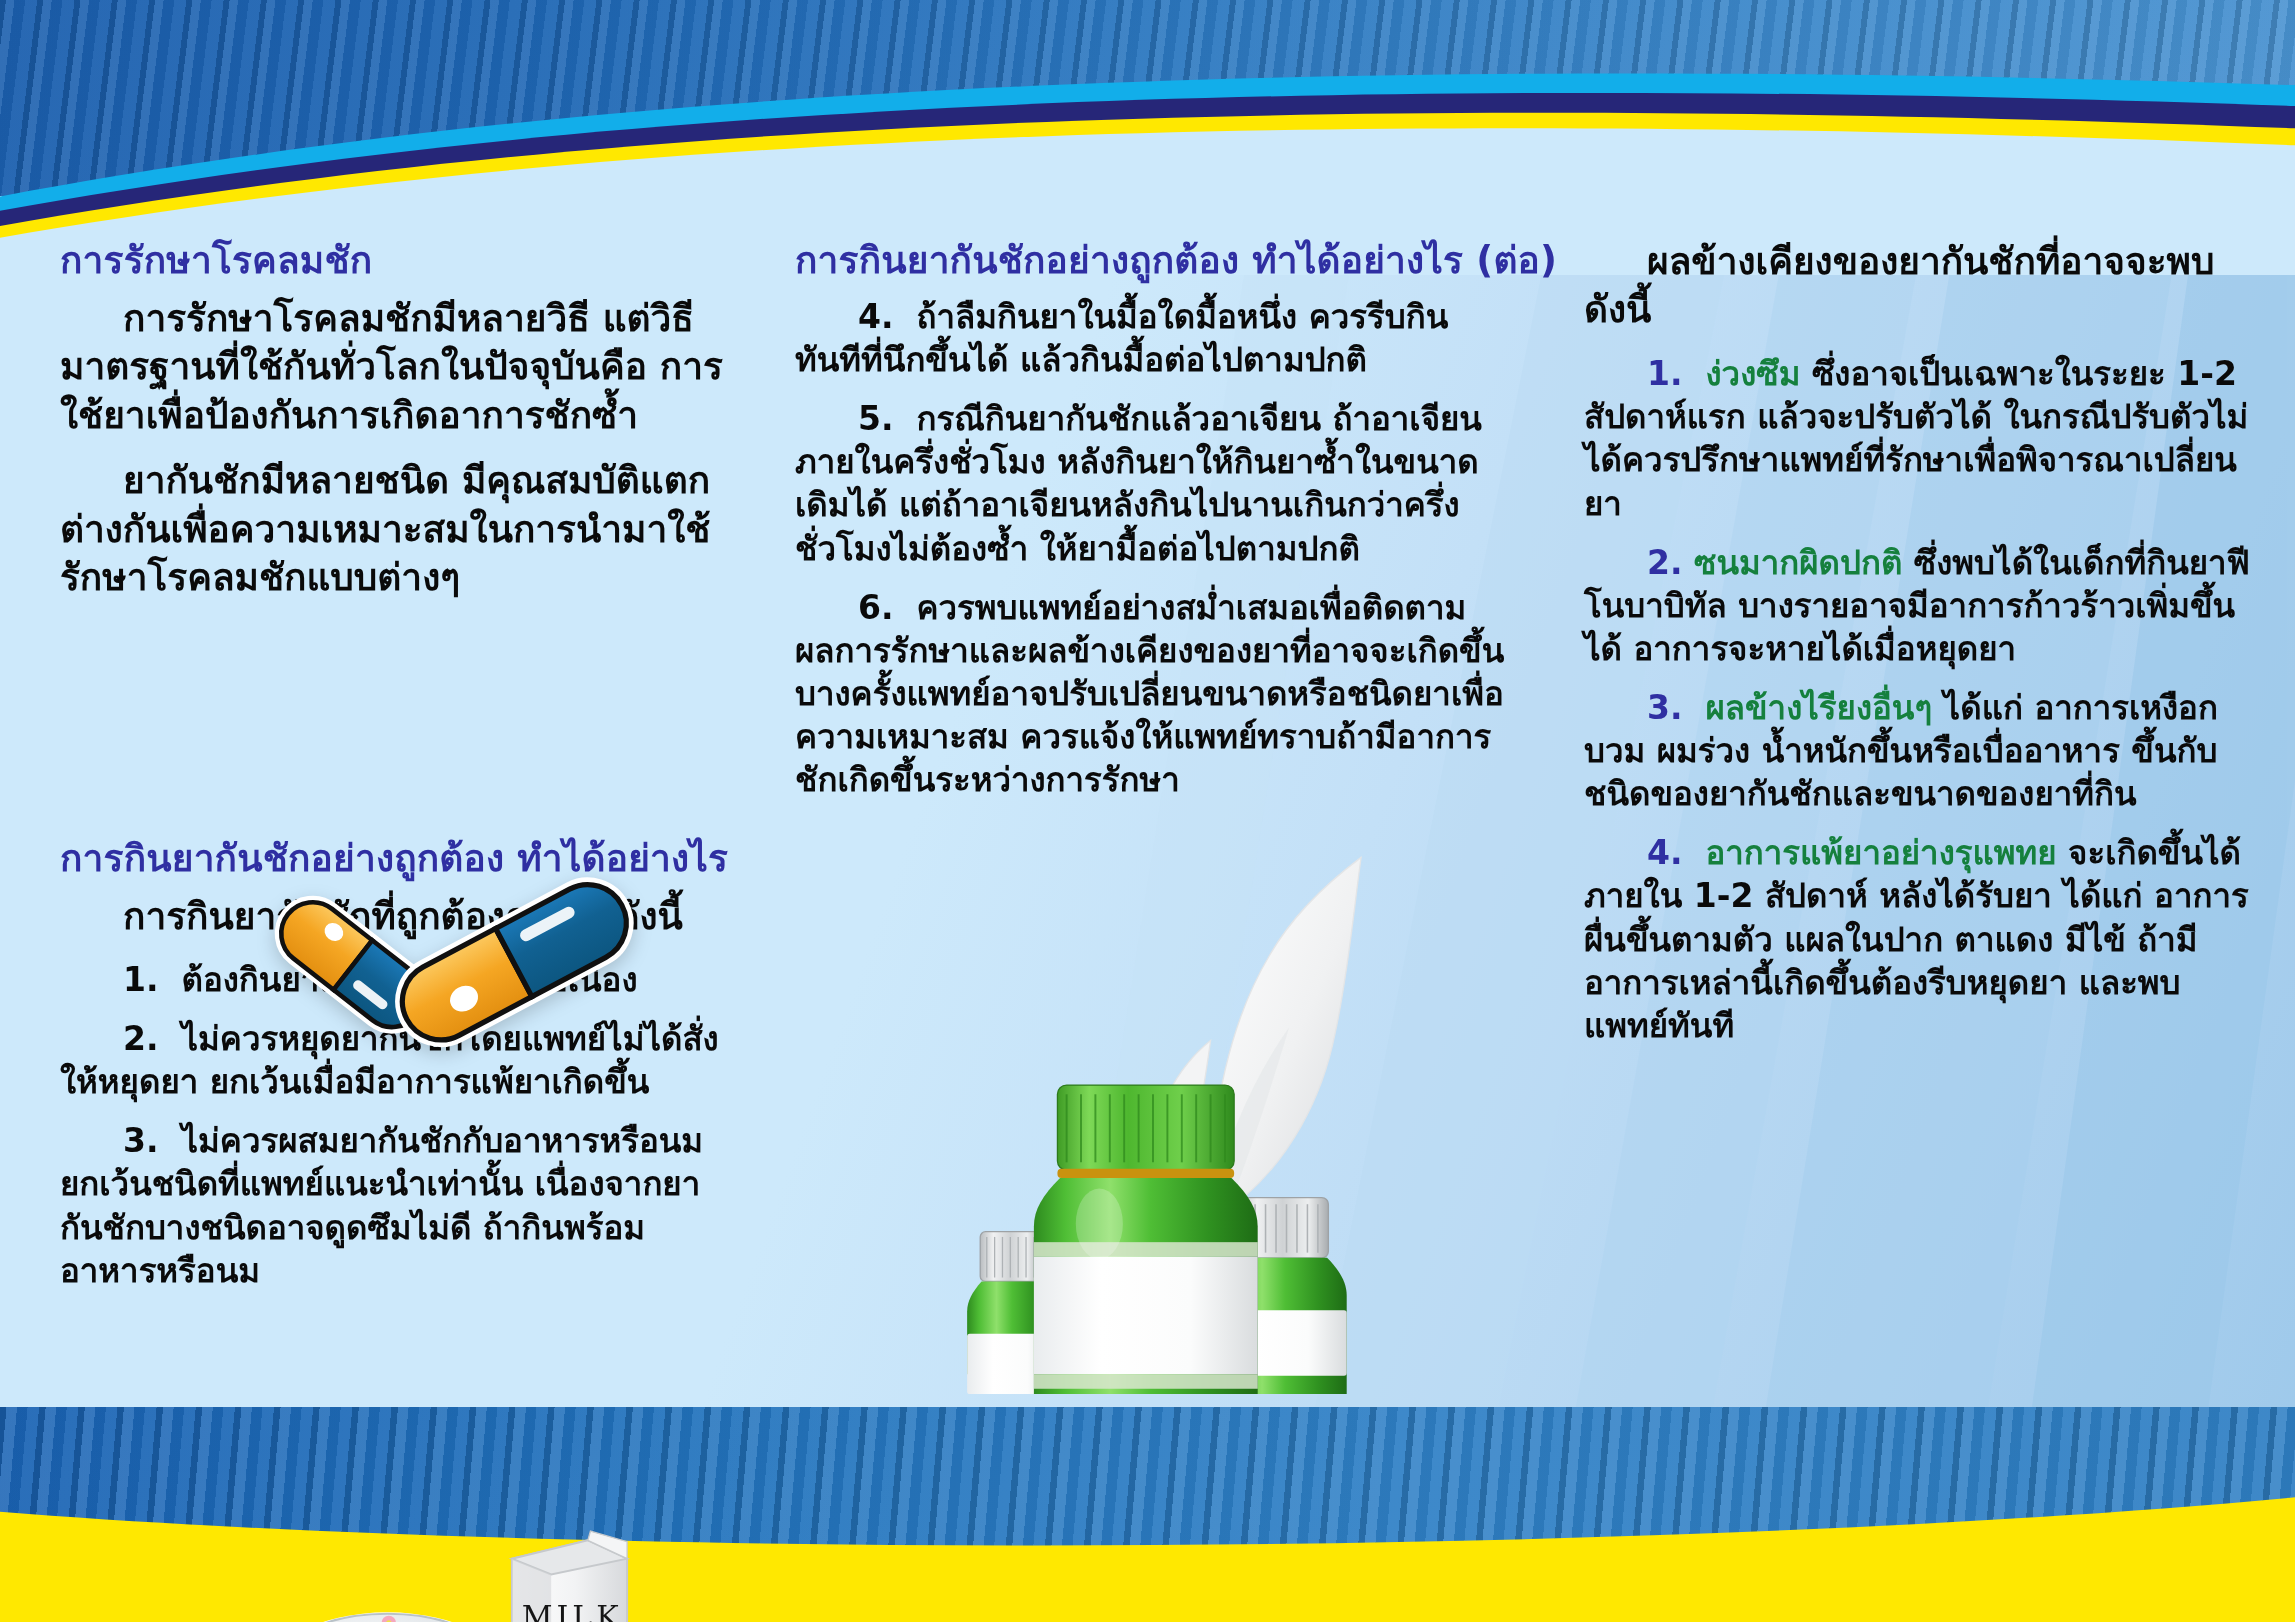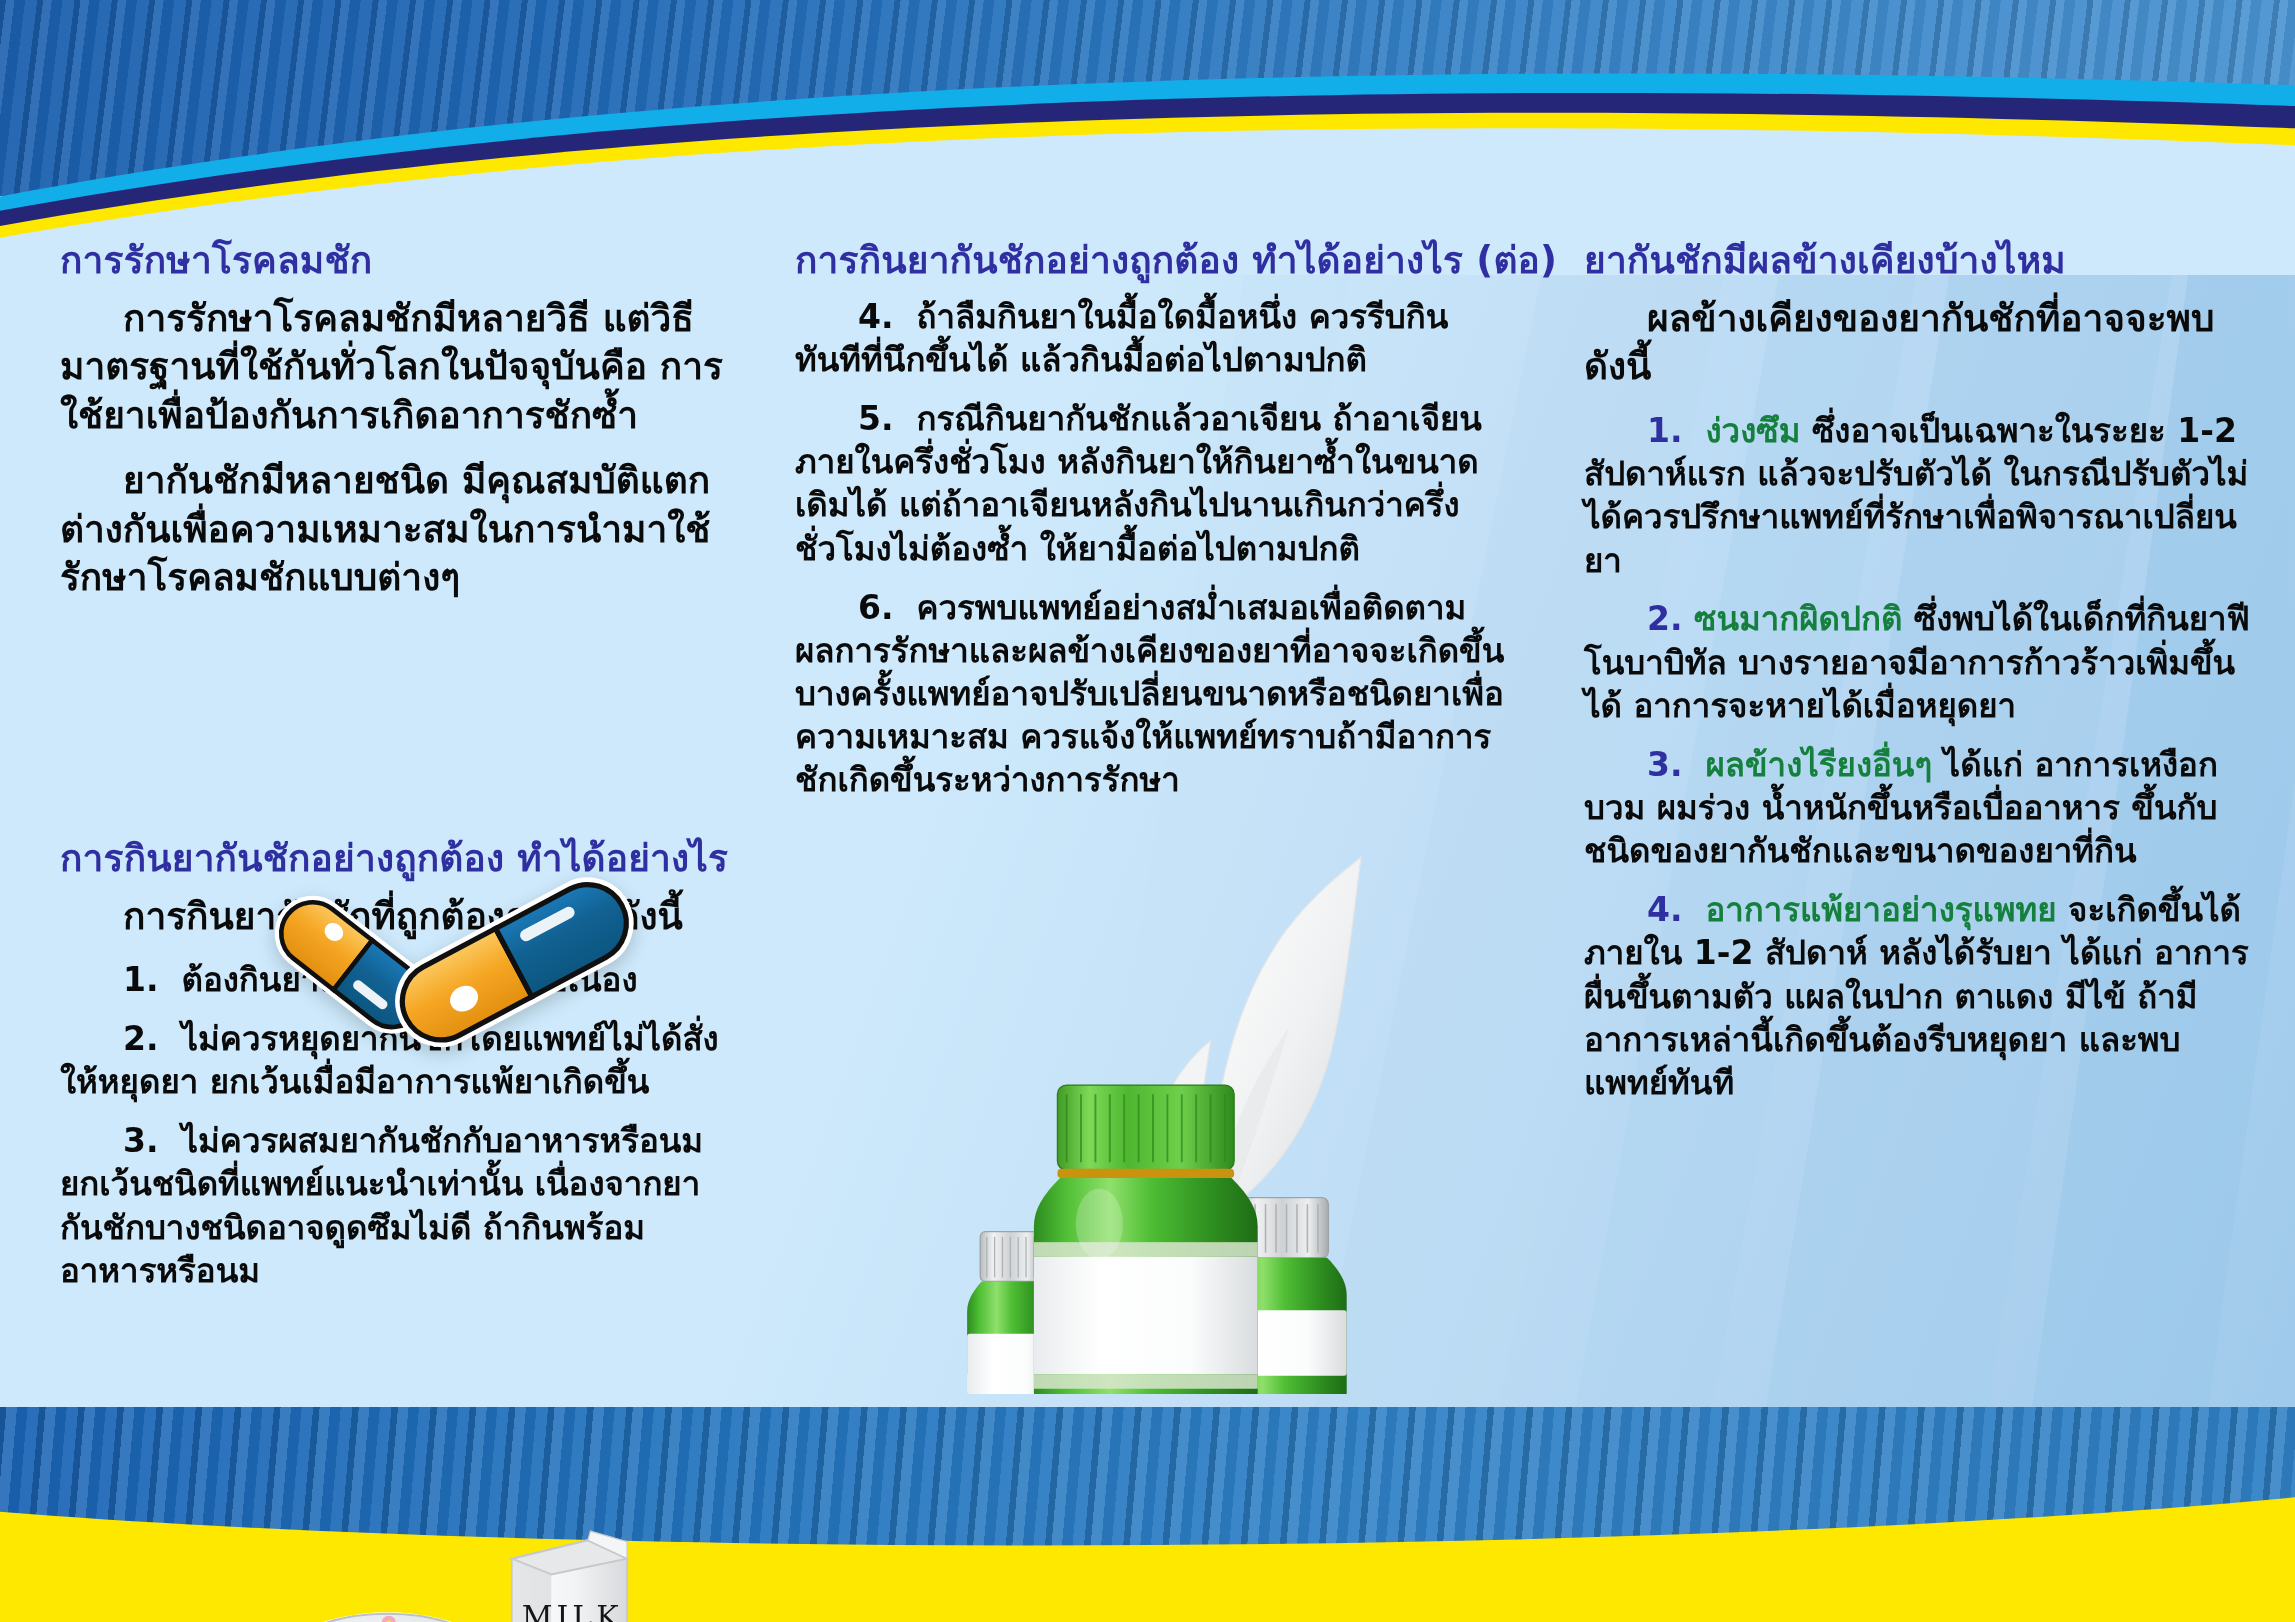--- a/index.html
+++ b/index.html
@@ -398,21 +398,20 @@
           <path d="M240,570 h262 c26,26 40,48 40,74 v256 h-342 v-256 c0,-26 14,-48 40,-74 z" fill="url(#grnBody)"></path>
           <rect x="200" y="668" width="342" height="22" fill="#d9e6cf" opacity=".85"></rect>
           <rect x="200" y="690" width="342" height="180" fill="url(#labelG)"></rect>
           <rect x="200" y="870" width="342" height="22" fill="#d9e6cf" opacity=".85"></rect>
           <ellipse cx="300" cy="640" rx="36" ry="54" fill="#ffffff" opacity=".22"></ellipse>
         </g>
       </svg>
     </div>
 
     <div class="col col-right">
-      <h2 class="head">ยากันชักมีผลข้างเคียงบ้างไหม</h2>
 
       <p class="para">ผลข้างเคียงของยากันชักที่อาจจะพบดังนี้</p>
 
       <p class="item">
         <span class="num blue">1.</span>&nbsp;&nbsp;<span class="kw">ง่วงซึม</span><span> ซึ่งอาจเป็นเฉพาะในระยะ 1-2 สัปดาห์แรก แล้วจะปรับตัวได้ ในกรณีปรับตัวไม่ได้ควรปรึกษาแพทย์ที่รักษาเพื่อพิจารณาเปลี่ยนยา</span>
       </p>
       <p class="item">
         <span class="num blue">2.</span>&nbsp;<span class="kw">ซนมากผิดปกติ</span><span> ซึ่งพบได้ในเด็กที่กินยาฟีโนบาบิทัล บางรายอาจมีอาการก้าวร้าวเพิ่มขึ้นได้ อาการจะหายได้เมื่อหยุดยา</span>
       </p>
       <p class="item">

